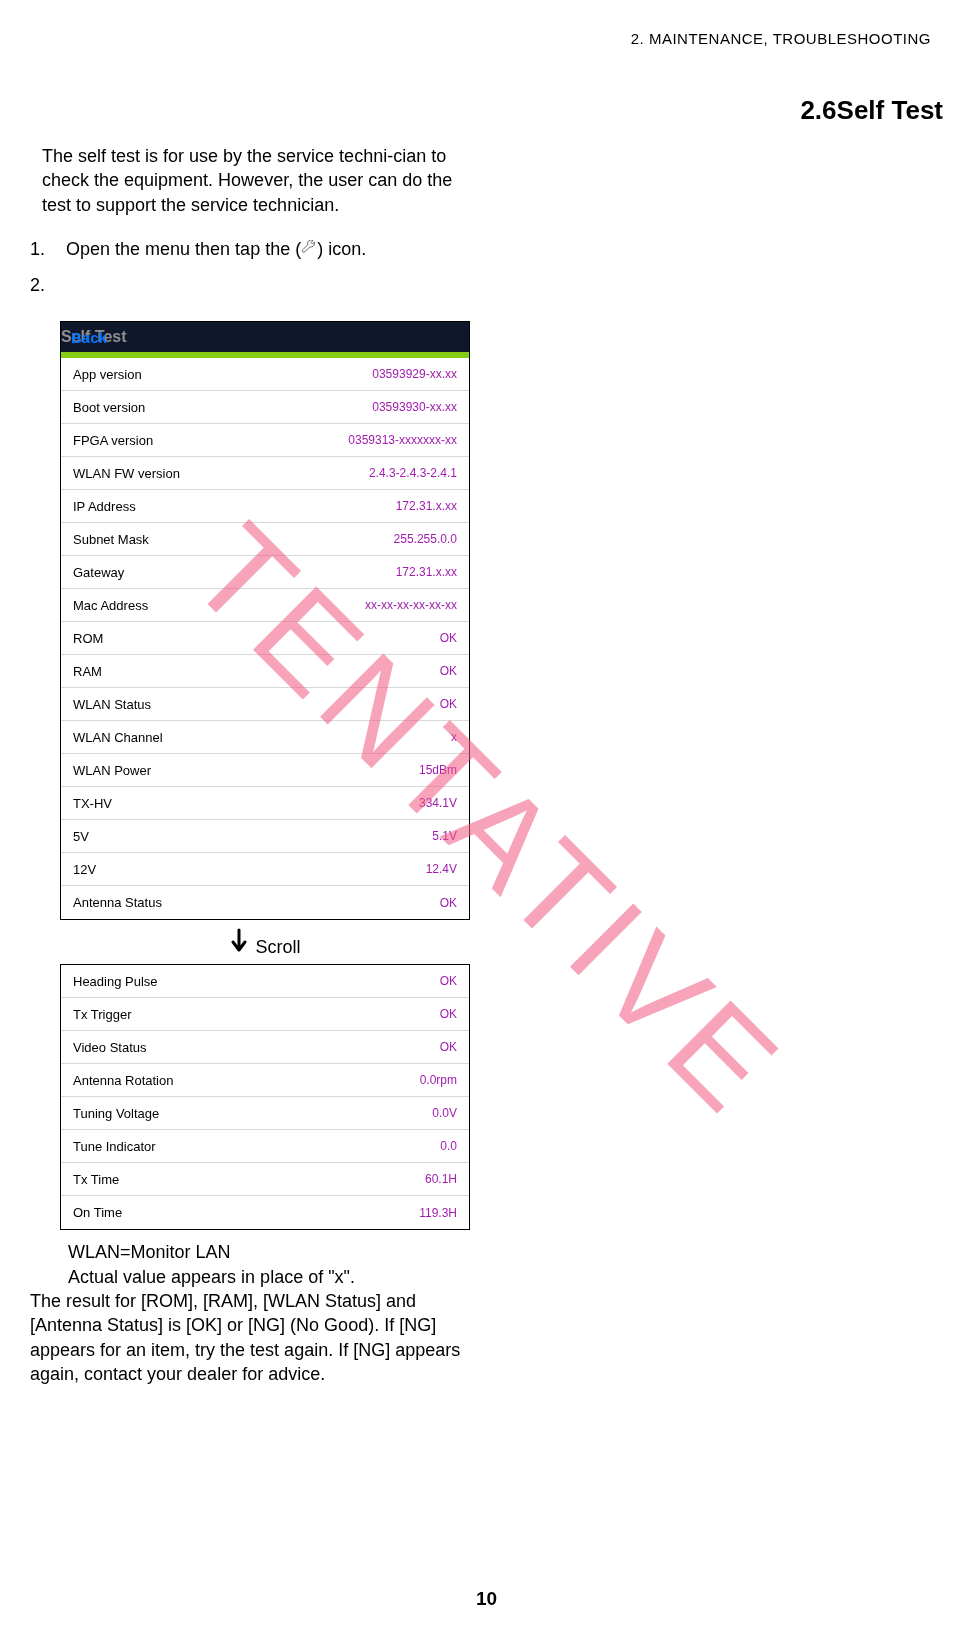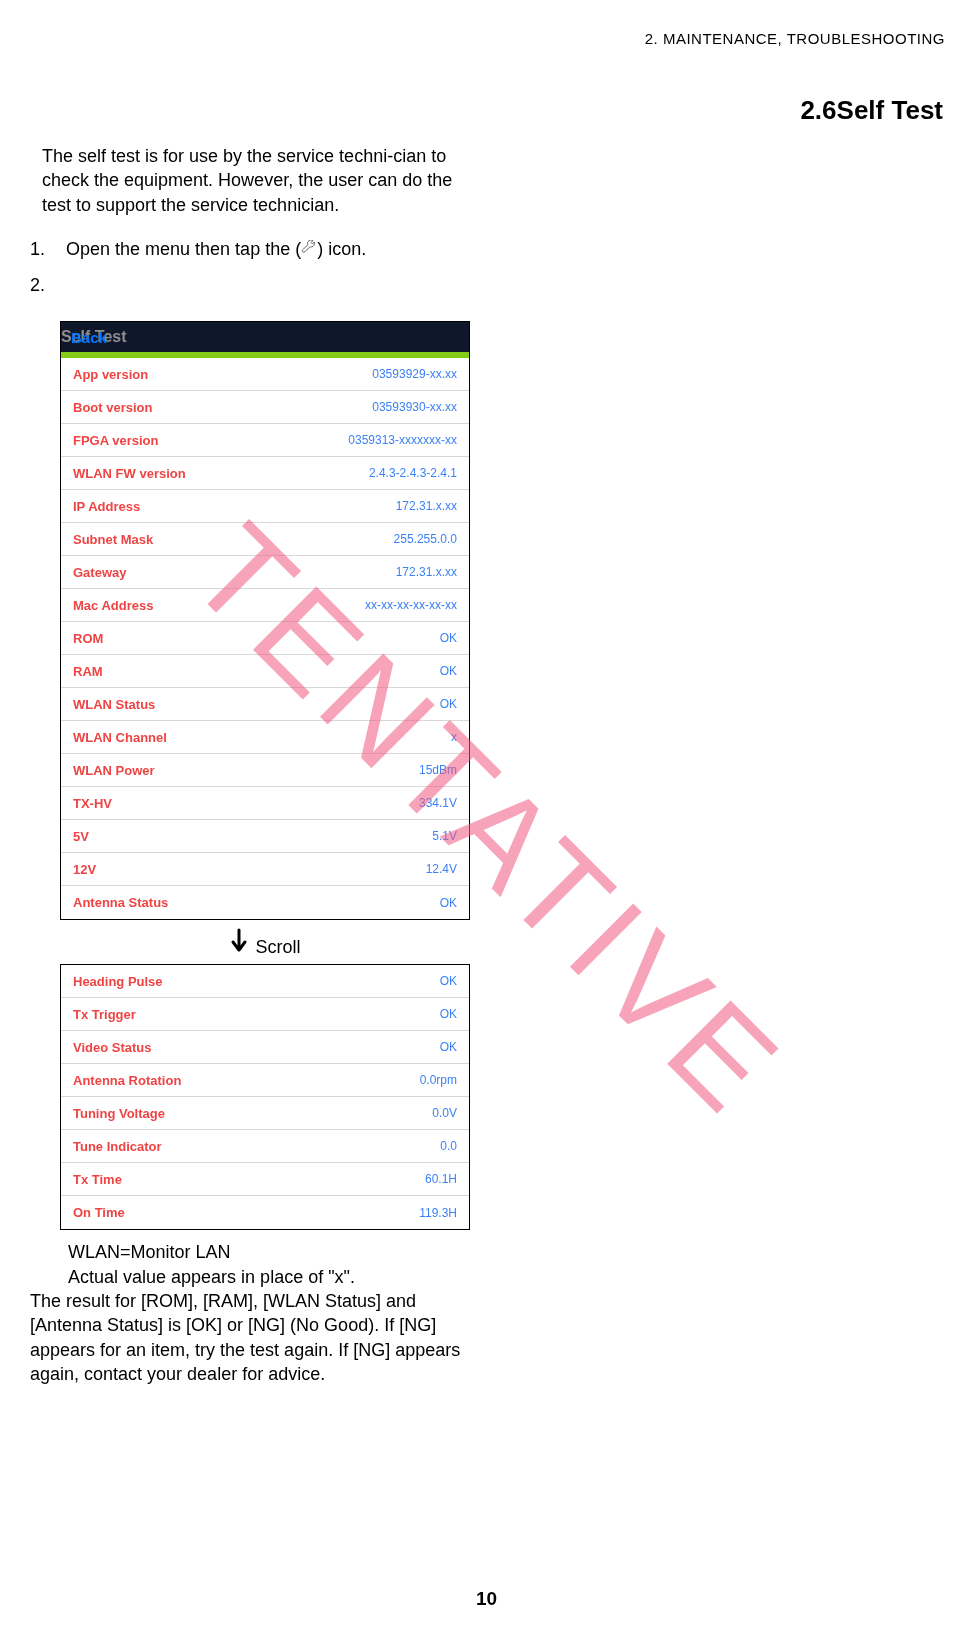--- a/index.html
+++ b/index.html
@@ -7,21 +7,21 @@
       font-family: Arial, Helvetica, sans-serif;
       background: #fff;
       width: 973px;
       height: 1640px;
       position: relative;
       padding: 40px 30px 30px 30px;
     }
     .header-right {
       position: absolute;
       top: 30px;
-      right: 28px;
+      right: 42px;
       font-size: 15px;
       letter-spacing: 0.5px;
     }
     .section-title {
       font-size: 26px;
       font-weight: bold;
       margin-top: 55px;
       margin-bottom: 18px;
       text-align: right;
     }
@@ -73,22 +73,22 @@
     .row {
       display: flex;
       justify-content: space-between;
       align-items: center;
       padding: 0 12px;
       height: 33px;
       border-bottom: 1px solid #d8d8d8;
       font-size: 13px;
     }
     .row:last-child { border-bottom: none; }
-    .row-label { font-weight: bold; color: #ef4444; }
-    .row-value { color: #3b82f6; font-size: 12px; text-align: center; }
+    .row-label { font-weight: normal; color: #000000; }
+    .row-value { color: #a21caf; font-size: 12px; text-align: center; }
     .scroll-hint {
       width: 410px;
       margin-left: 30px;
       text-align: center;
       font-size: 18px;
       padding: 8px 0 6px 0;
       display: flex;
       align-items: flex-end;
       justify-content: center;
       gap: 6px;

